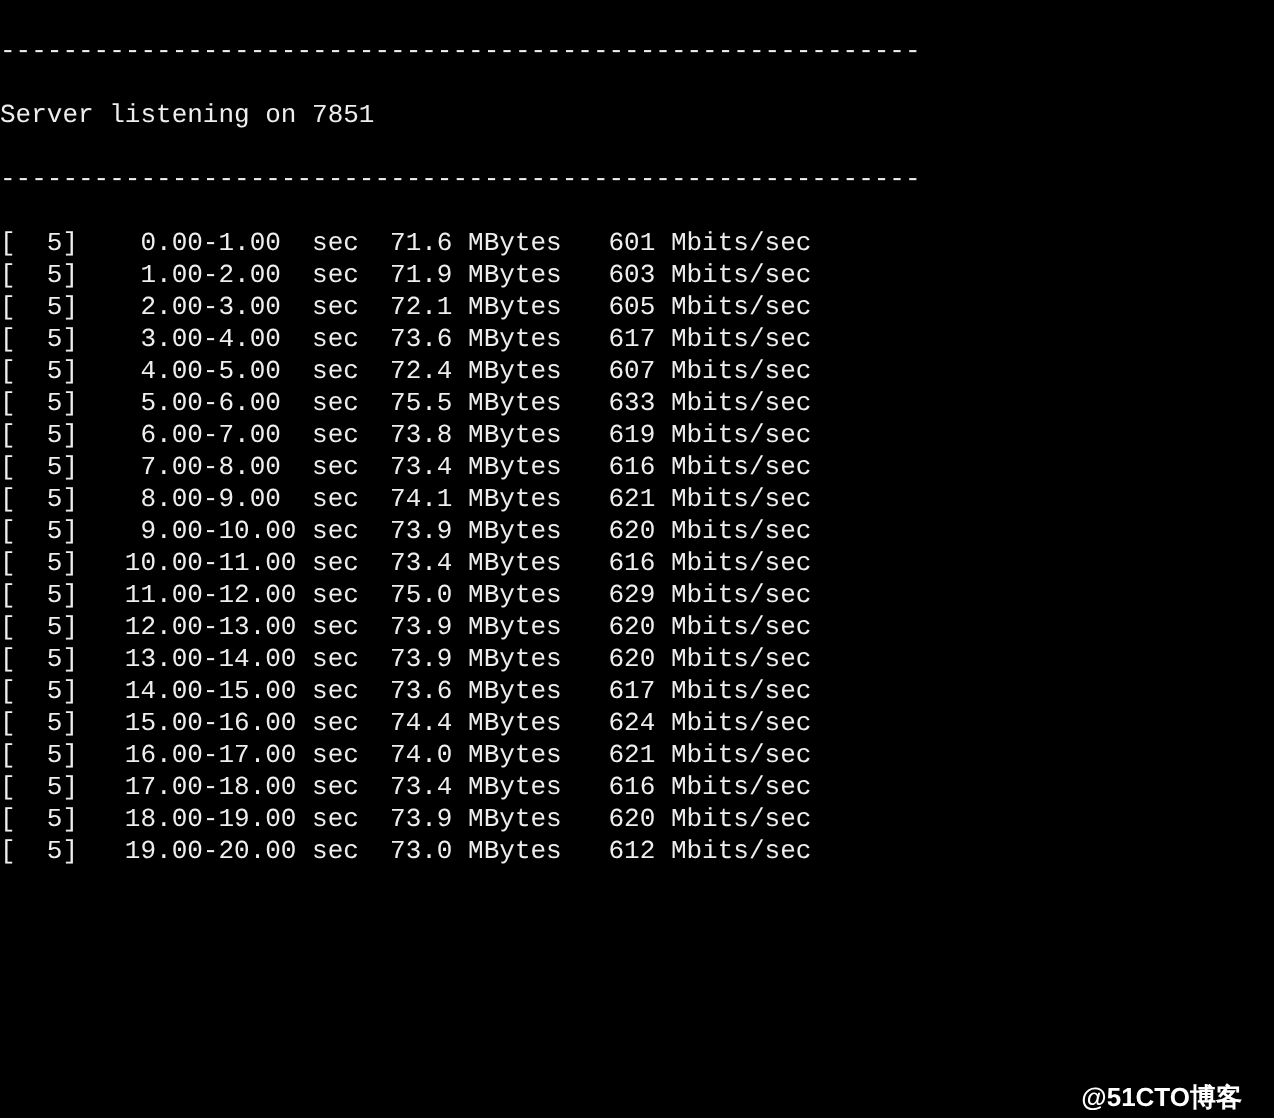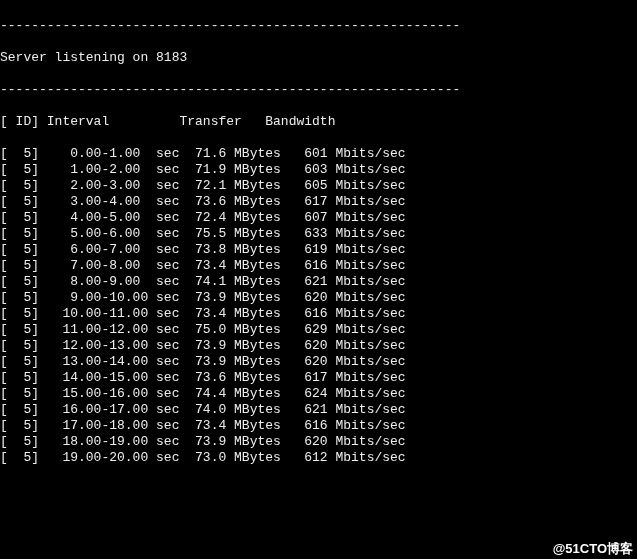--- a/index.html
+++ b/index.html
@@ -16,36 +16,35 @@
   }
   .terminal{
     padding:2px 0 0 0;
     white-space:pre;
   }
   .row{display:block}
   .hr{letter-spacing:0}
   .watermark{
     position:absolute;
     bottom:2px;
-    right:4px;
+    right:16px;
     color:#fff;
     font-family:Arial,"Microsoft YaHei",sans-serif;
     font-size:13px;
     font-weight:bold;
     letter-spacing:0;
   }
 </style>
 </head>
 <body>
 
 <div class="terminal">
 <span class="row hr">-----------------------------------------------------------</span>
-<span class="row">Server listening on 8183</span>
+<span class="row">Server listening on 7851</span>
 <span class="row hr">-----------------------------------------------------------</span>
-<span class="row" id="hdr-line">[ ID] Interval         Transfer   Bandwidth</span>
 <span class="row">[  5]    0.00-1.00  sec  71.6 MBytes   601 Mbits/sec</span><span class="row">[  5]    1.00-2.00  sec  71.9 MBytes   603 Mbits/sec</span><span class="row">[  5]    2.00-3.00  sec  72.1 MBytes   605 Mbits/sec</span><span class="row">[  5]    3.00-4.00  sec  73.6 MBytes   617 Mbits/sec</span><span class="row">[  5]    4.00-5.00  sec  72.4 MBytes   607 Mbits/sec</span><span class="row">[  5]    5.00-6.00  sec  75.5 MBytes   633 Mbits/sec</span><span class="row">[  5]    6.00-7.00  sec  73.8 MBytes   619 Mbits/sec</span><span class="row">[  5]    7.00-8.00  sec  73.4 MBytes   616 Mbits/sec</span><span class="row">[  5]    8.00-9.00  sec  74.1 MBytes   621 Mbits/sec</span><span class="row">[  5]    9.00-10.00 sec  73.9 MBytes   620 Mbits/sec</span><span class="row">[  5]   10.00-11.00 sec  73.4 MBytes   616 Mbits/sec</span><span class="row">[  5]   11.00-12.00 sec  75.0 MBytes   629 Mbits/sec</span><span class="row">[  5]   12.00-13.00 sec  73.9 MBytes   620 Mbits/sec</span><span class="row">[  5]   13.00-14.00 sec  73.9 MBytes   620 Mbits/sec</span><span class="row">[  5]   14.00-15.00 sec  73.6 MBytes   617 Mbits/sec</span><span class="row">[  5]   15.00-16.00 sec  74.4 MBytes   624 Mbits/sec</span><span class="row">[  5]   16.00-17.00 sec  74.0 MBytes   621 Mbits/sec</span><span class="row">[  5]   17.00-18.00 sec  73.4 MBytes   616 Mbits/sec</span><span class="row">[  5]   18.00-19.00 sec  73.9 MBytes   620 Mbits/sec</span><span class="row">[  5]   19.00-20.00 sec  73.0 MBytes   612 Mbits/sec</span>
 
 
 
 
 
 
 
 </div>
 

